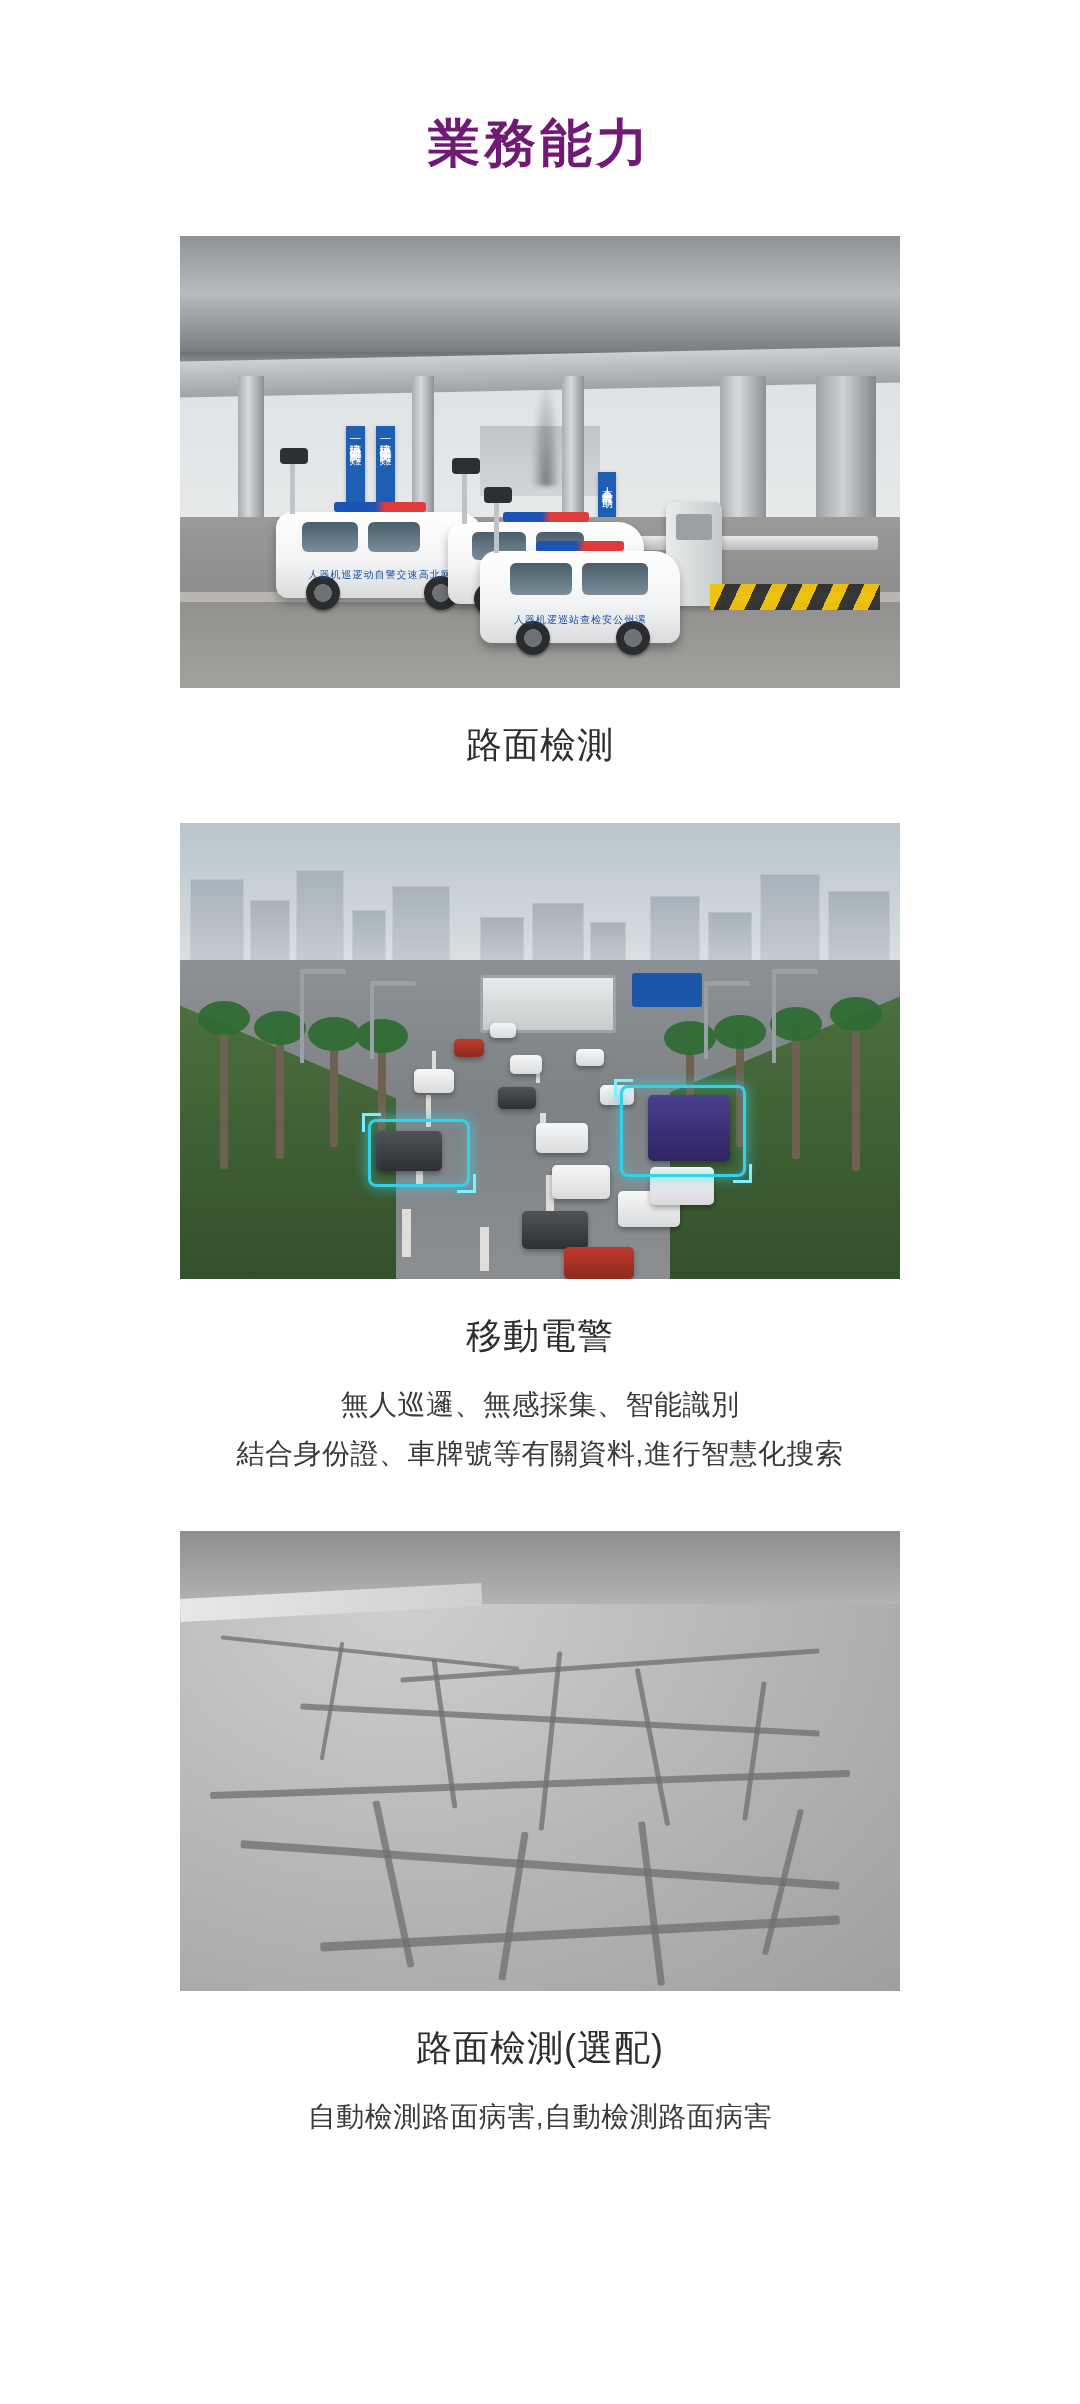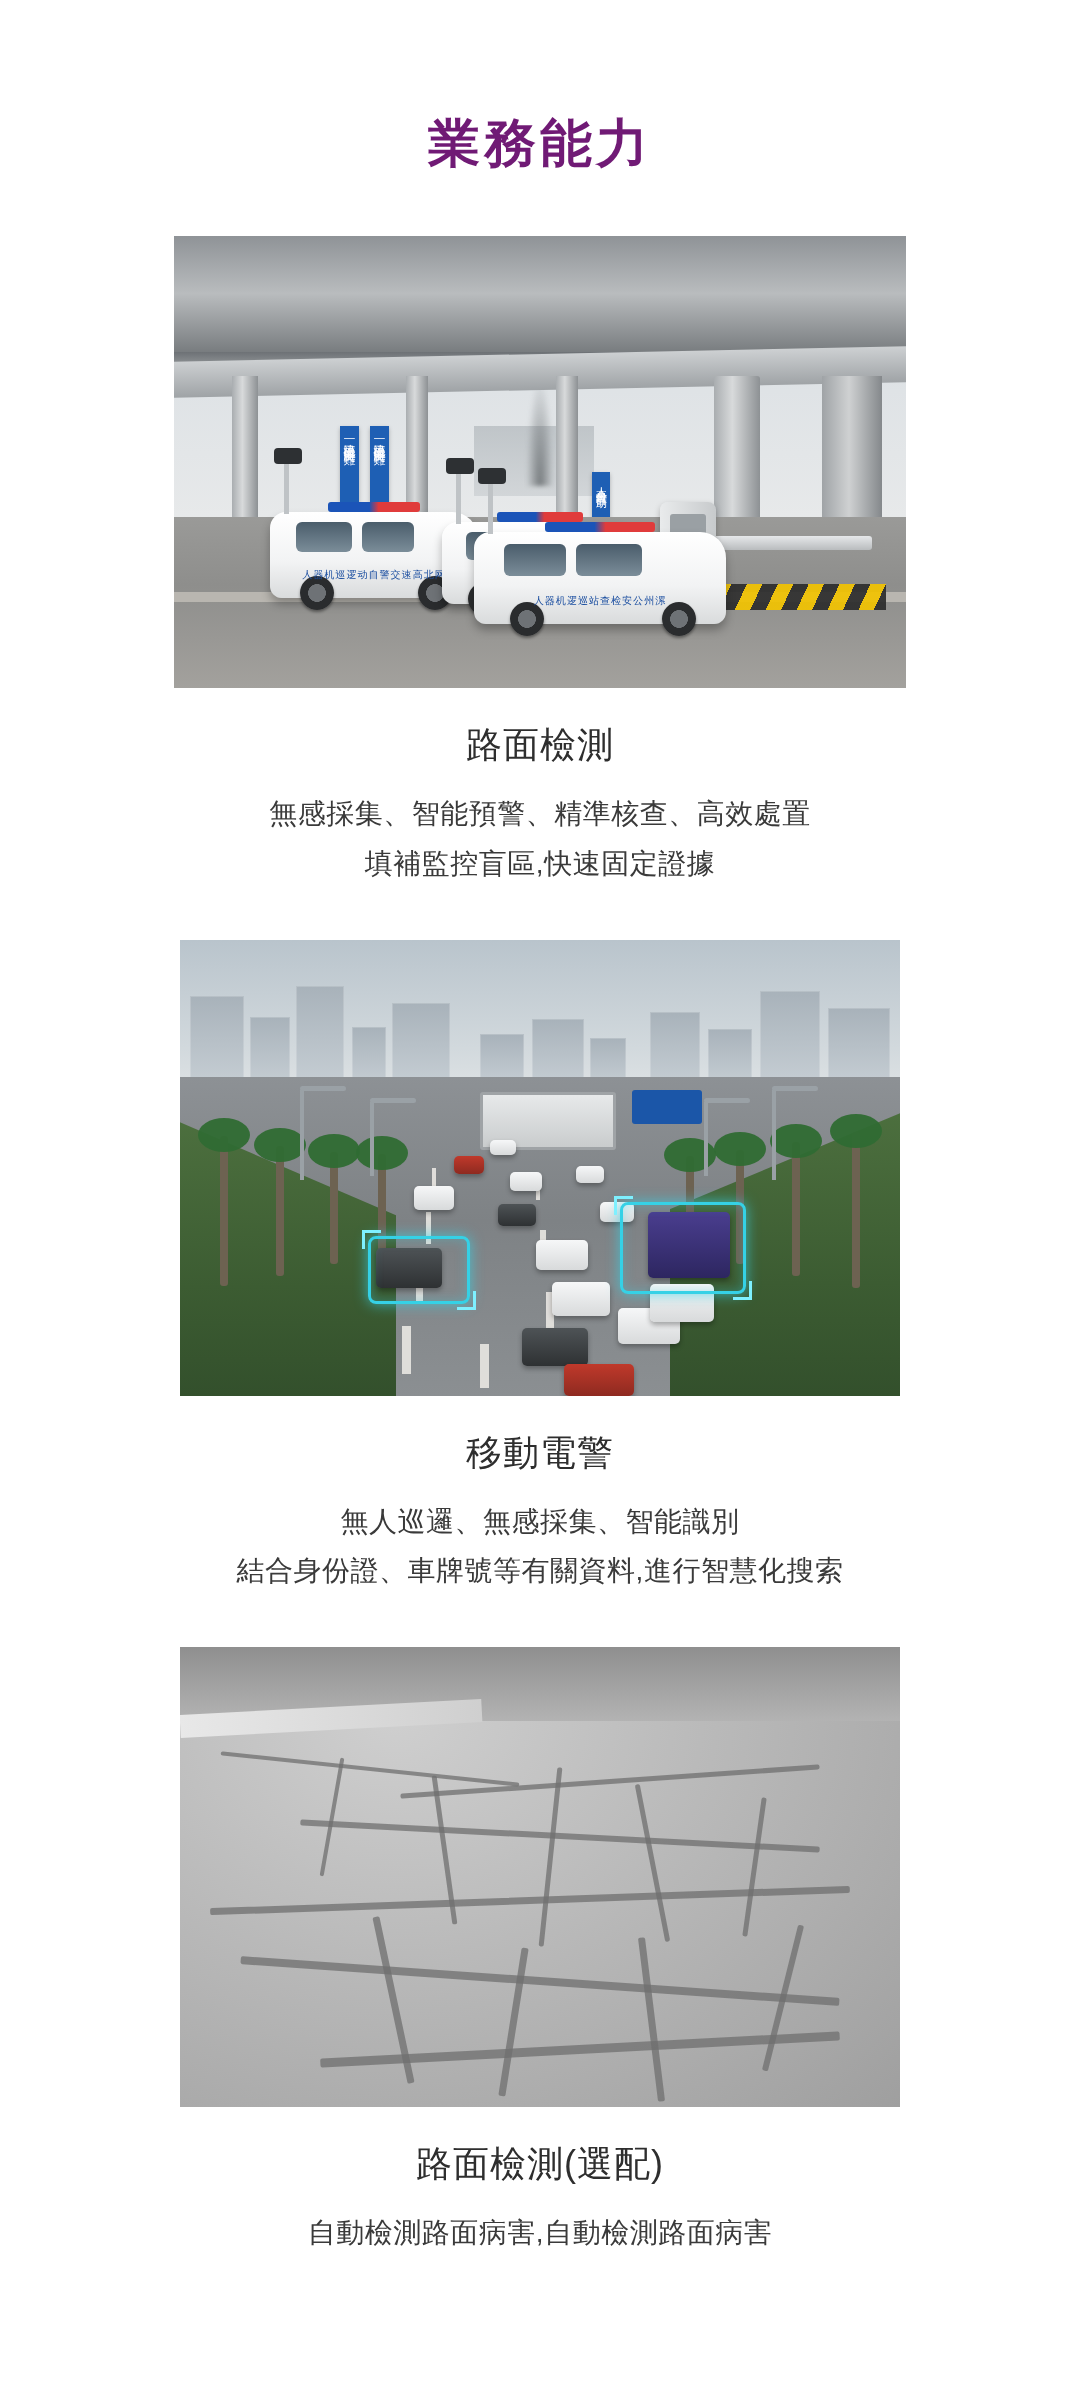--- a/index.html
+++ b/index.html
@@ -41,21 +41,21 @@
     margin-top: 62px;
   }
 
   .figure {
     width: 720px;
     margin: 0 auto;
     position: relative;
     overflow: hidden;
     background: #dcdcdc;
   }
-  .figure.f1 { height: 452px; padding-left: 12px; }
+  .figure.f1 { height: 452px; }
   .figure.f2 { height: 456px; }
   .figure.f3 { height: 460px; }
 
   .caption {
     text-align: center;
     font-size: 36px;
     color: #2e2e2e;
     margin: 34px 0 0 0;
     line-height: 1.3;
     letter-spacing: 1px;
@@ -184,21 +184,21 @@
   .car.c1{ left:96px; top:276px; width:208px; height:86px; }
   .car.c1 .glass.g1{ left:26px; top:10px; width:56px; height:30px; }
   .car.c1 .glass.g2{ left:92px; top:10px; width:52px; height:30px; }
   .car.c1 .wheel.w1{ left:30px; }
   .car.c1 .wheel.w2{ right:26px; }
   .car.c2{ left:268px; top:286px; width:196px; height:82px; }
   .car.c2 .glass.g1{ left:24px; top:10px; width:54px; height:28px; }
   .car.c2 .glass.g2{ left:88px; top:10px; width:48px; height:28px; }
   .car.c2 .wheel.w1{ left:26px; }
   .car.c2 .wheel.w2{ right:24px; }
-  .car.c3{ left:300px; top:296px; width:252px; height:92px; z-index:4; }
+  .car.c3{ left:300px; top:315px; width:200px; height:92px; z-index:4; }
   .car.c3 .glass.g1{ left:30px; top:12px; width:62px; height:32px; }
   .car.c3 .glass.g2{ left:102px; top:12px; width:66px; height:32px; }
   .car.c3 .wheel.w1{ left:36px; }
   .car.c3 .wheel.w2{ right:30px; }
 
   
   .sky2{
     position:absolute; left:0; top:0; width:100%; height:34%;
     background: linear-gradient(180deg,#b9c4cc 0%, #d2d9dd 70%, #dfe3e5 100%);
   }
@@ -347,24 +347,20 @@
         <div class="lightbar"></div>
         <div class="mast"></div>
         <div class="sensor"></div>
         <div class="wheel w1"></div>
         <div class="wheel w2"></div>
         <div class="txt">人器机逻巡站查检安公州漯</div>
       </div>
     </div>
 
     <div class="caption">路面檢測</div>
-    <div class="desc">
-      <div>無感採集、智能預警、精準核查、高效處置</div>
-      <div>填補監控盲區,快速固定證據</div>
-    </div>
   </div>
 
   <div class="section">
 
     <div class="figure f2">
       <div class="sky2"></div>
 
       <div class="skyline">
         <div class="bld" style="left:10px;  width:54px;  height:76%;"></div>
         <div class="bld" style="left:70px;  width:40px;  height:58%;"></div>

